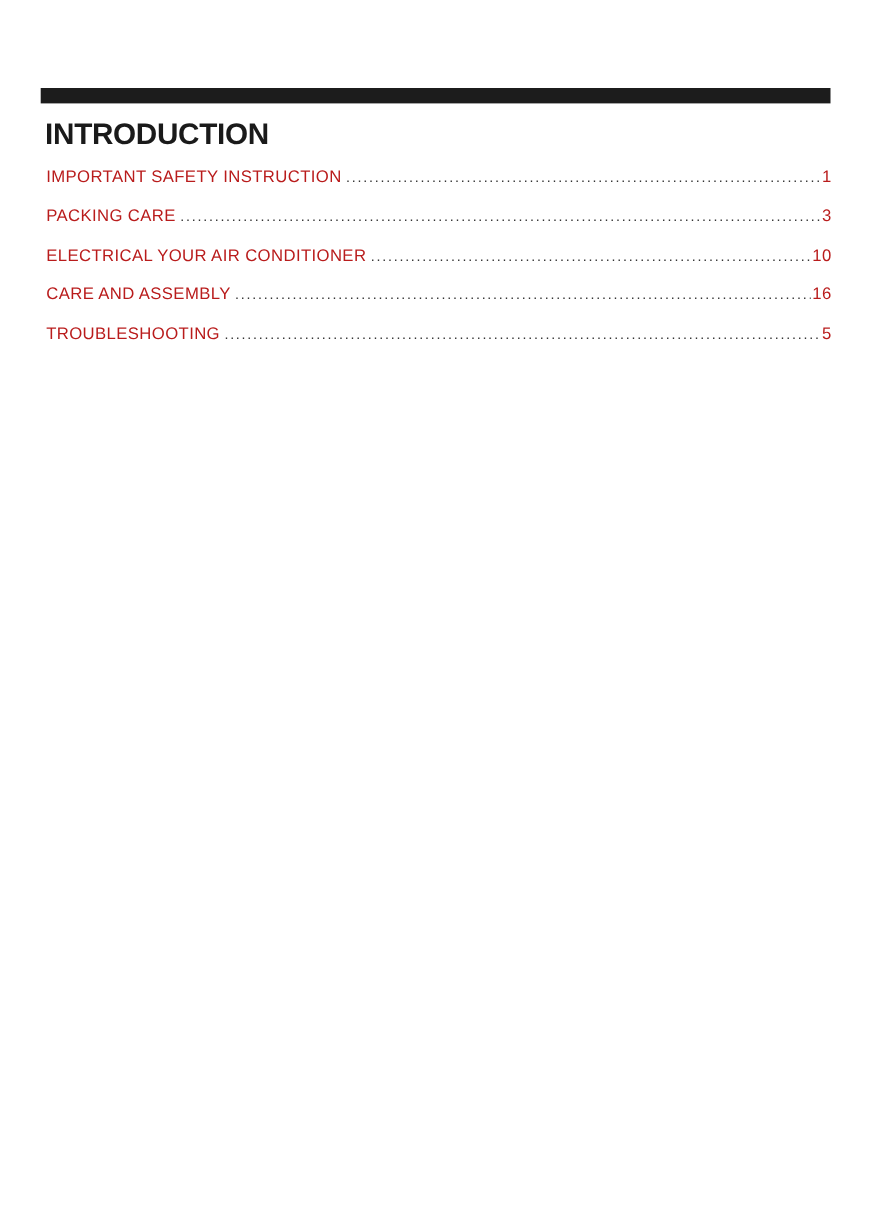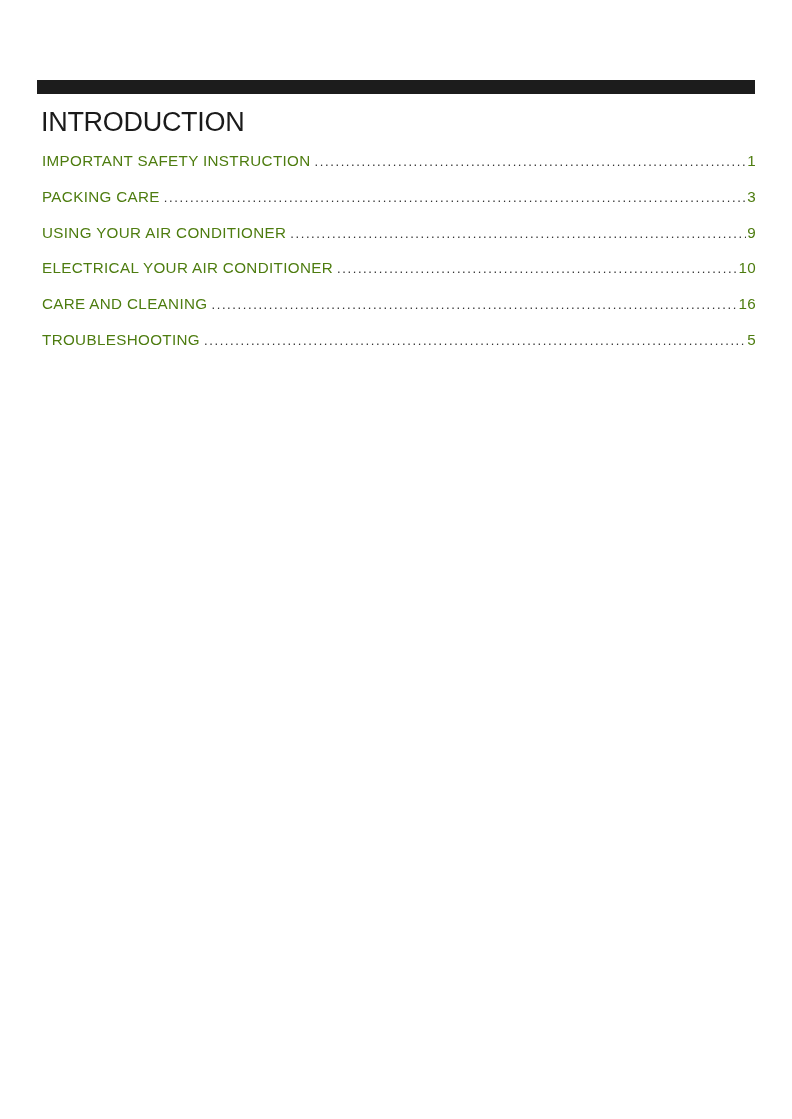--- a/index.html
+++ b/index.html
@@ -21,42 +21,42 @@
       top: 80px;
       width: 718px;
       height: 14px;
       background: #1c1c1c;
     }
     .title {
       position: absolute;
       left: 41px;
       top: 105px;
       font-size: 27px;
-      font-weight: normal;
+      font-weight: bold;
       letter-spacing: -0.3px;
       color: #1a1a1a;
       margin: 0;
       line-height: 34px;
     }
     .toc {
       position: absolute;
       left: 42px;
       top: 152px;
       width: 714px;
       margin: 0;
       padding: 0;
       list-style: none;
     }
     .toc-row {
       display: flex;
       align-items: baseline;
       height: 35.8px;
       font-size: 15.2px;
       letter-spacing: 0.35px;
-      color: #4d7c0f;
+      color: #b91c1c;
       white-space: nowrap;
       cursor: pointer;
     }
     .toc-label {
       flex: 0 0 auto;
       padding-right: 4px;
     }
     .toc-leader {
       flex: 1 1 auto;
       overflow: hidden;
@@ -86,31 +86,26 @@
     <span class="toc-label">IMPORTANT SAFETY INSTRUCTION</span>
     <span class="toc-leader"></span>
     <span class="toc-page">1</span>
   </li>
   <li class="toc-row">
     <span class="toc-label">PACKING CARE</span>
     <span class="toc-leader"></span>
     <span class="toc-page">3</span>
   </li>
   <li class="toc-row">
-    <span class="toc-label">USING YOUR AIR CONDITIONER</span>
-    <span class="toc-leader"></span>
-    <span class="toc-page">9</span>
-  </li>
-  <li class="toc-row">
     <span class="toc-label">ELECTRICAL YOUR AIR CONDITIONER</span>
     <span class="toc-leader"></span>
     <span class="toc-page">10</span>
   </li>
   <li class="toc-row">
-    <span class="toc-label">CARE AND CLEANING</span>
+    <span class="toc-label">CARE AND ASSEMBLY</span>
     <span class="toc-leader"></span>
     <span class="toc-page">16</span>
   </li>
   <li class="toc-row">
     <span class="toc-label">TROUBLESHOOTING</span>
     <span class="toc-leader"></span>
     <span class="toc-page">5</span>
   </li>
 </ul>
 

